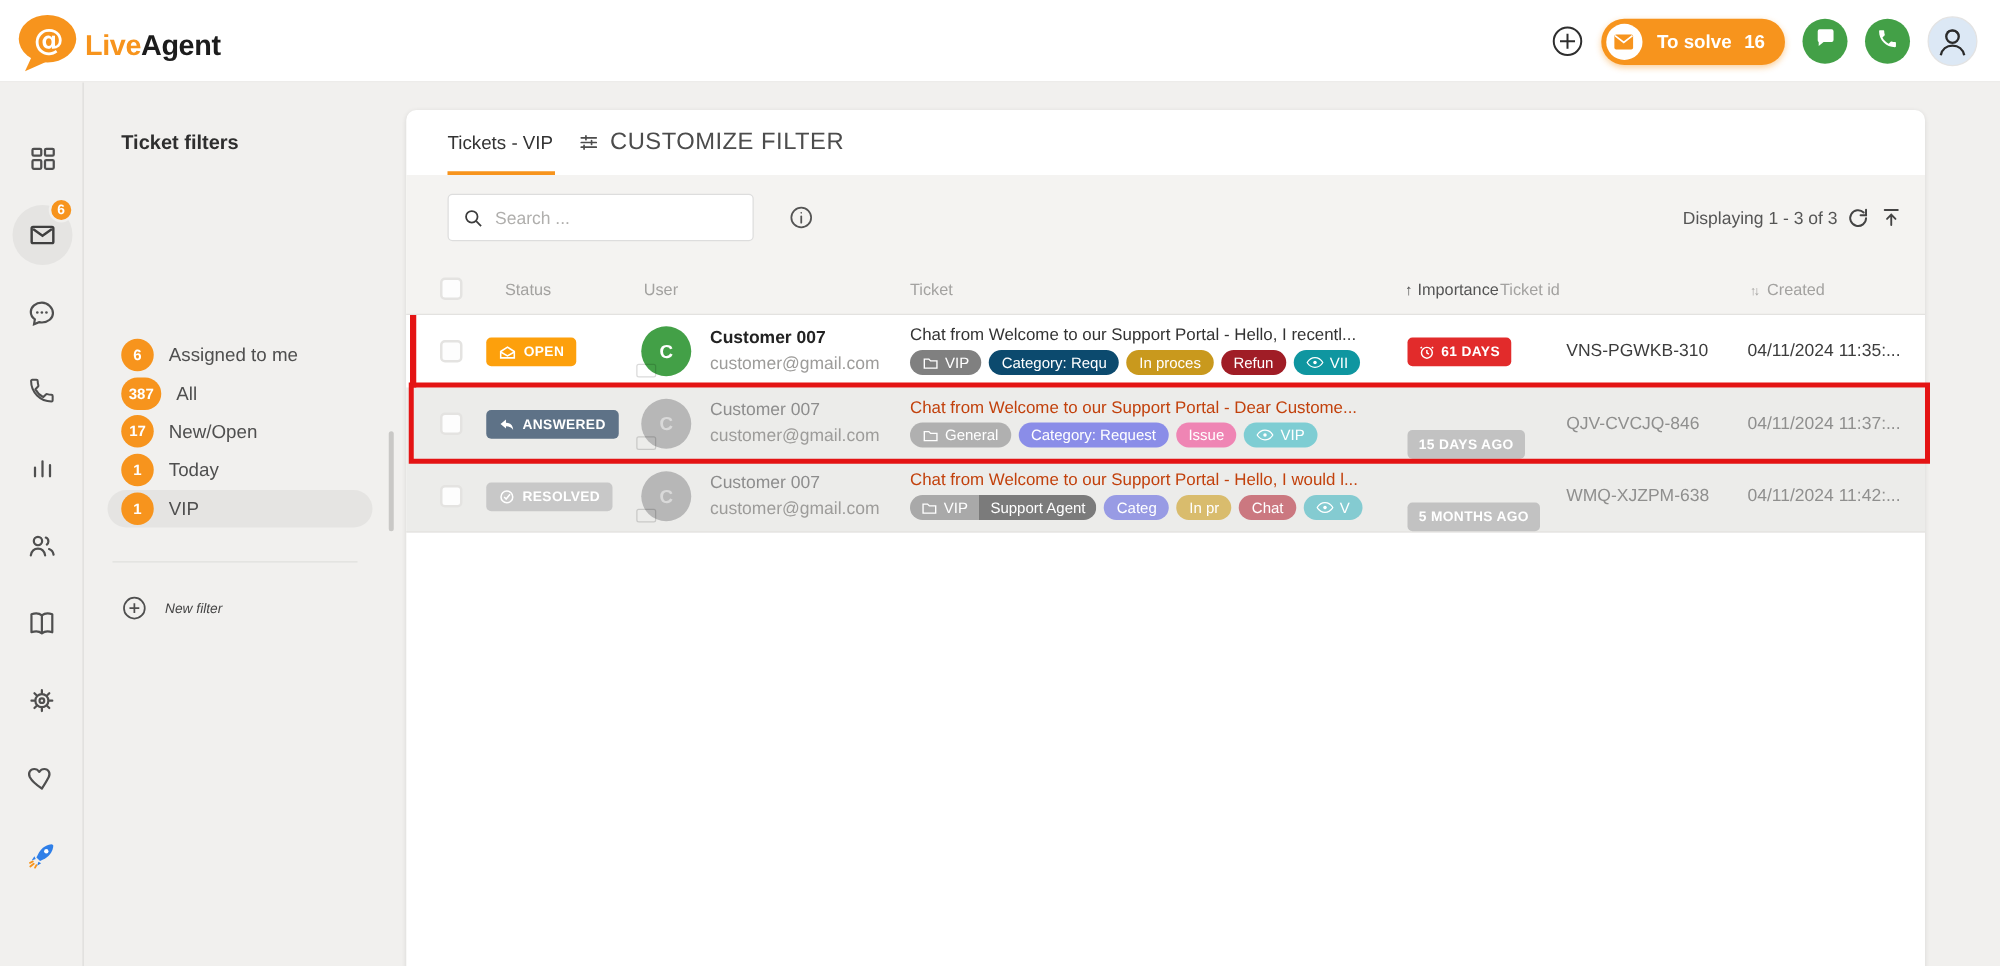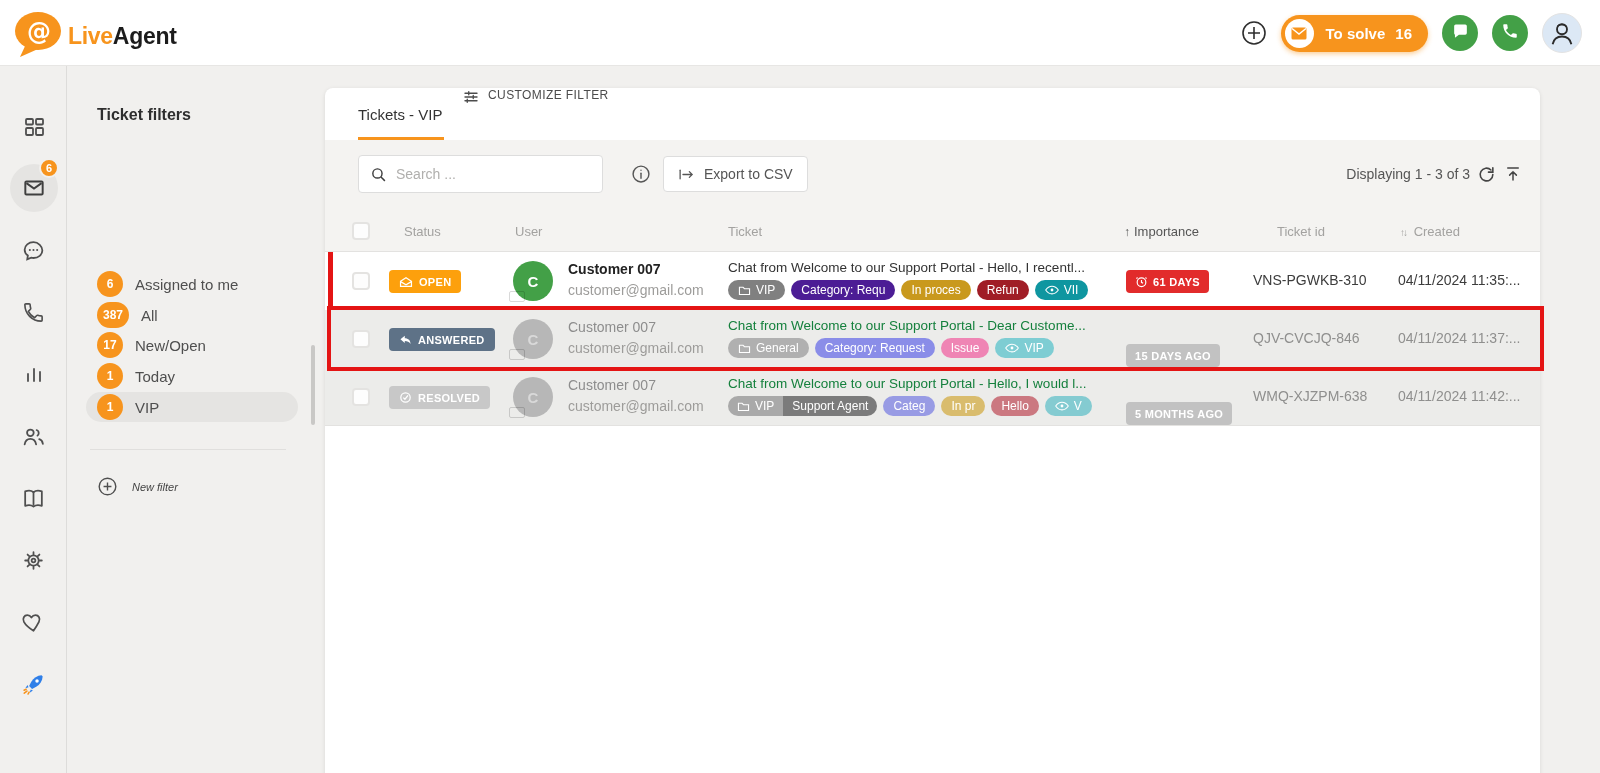--- a/index.html
+++ b/index.html
@@ -44,38 +44,38 @@
   .filters-divider{position:absolute;left:23px;top:383px;width:196px;height:1px;background:#e0dfdd;}
   .new-filter{position:absolute;left:30px;top:410px;display:flex;align-items:center;cursor:pointer;}
   .new-filter span.nf-label{font-size:11px;color:#444;margin-left:14px;font-style:italic;}
   .panel-scrollbar{position:absolute;left:244px;top:279px;width:4px;height:80px;background:#c9c8c6;border-radius:2px;}
   
   .card{position:absolute;left:325px;top:88px;width:1215px;height:710px;background:#fff;border-radius:8px;box-shadow:0 1px 4px rgba(0,0,0,.1);}
   
   .tabs{position:absolute;left:0;top:0;width:100%;height:52px;}
   .tab1{position:absolute;left:33px;top:0;height:52px;display:flex;align-items:center;font-size:15px;color:#333;cursor:pointer;}
   .tab1-underline{position:absolute;left:33px;top:49px;width:86px;height:3px;background:#F7941D;}
-  .tab2{position:absolute;left:137px;top:0;height:52px;display:flex;align-items:flex-start;cursor:pointer;color:#4c4c4c;font-size:12px;letter-spacing:.4px;}
+  .tab2{position:absolute;left:137px;top:0;height:52px;display:flex;align-items:center;cursor:pointer;color:#4c4c4c;font-size:19px;letter-spacing:.4px;}
   .tab2 .t2-label{margin-left:8px;}
   
   .gray-zone{position:absolute;left:0;top:52px;width:100%;height:112px;background:#f4f3f1;}
   .tb-search{position:absolute;left:33px;top:67px;width:245px;height:38px;background:#fff;border:1px solid #ddd;border-radius:4px;display:flex;align-items:center;padding:0 11px;}
   .tb-search input{border:none;outline:none;font-size:14px;color:#555;width:190px;margin-left:9px;font-family:"Liberation Sans",sans-serif;background:transparent;}
   .tb-search input::placeholder{color:#b0afad;}
   .info-icon{position:absolute;left:306px;top:76px;cursor:pointer;}
   .export-btn{position:absolute;left:338px;top:68px;height:36px;background:#fff;border:1px solid #ddd;border-radius:4px;display:flex;align-items:center;padding:0 14px;cursor:pointer;}
   .export-btn span{font-size:14px;color:#555;margin-left:9px;}
   .displaying{position:absolute;right:70px;top:78px;font-size:14px;color:#555;}
   .refresh-icon{position:absolute;right:44px;top:77px;cursor:pointer;}
   .upload-icon{position:absolute;right:18px;top:77px;cursor:pointer;}
   
   .thead{position:absolute;left:0;top:124px;width:100%;height:40px;border-bottom:1px solid #e3e2e0;font-size:13px;color:#a3a2a0;}
   .th{position:absolute;top:12px;}
   .th-status{left:79px;} .th-user{left:190px;} .th-ticket{left:403px;}
-  .th-importance{left:799px;color:#555;} .th-id{left:952px;} .th-created{left:1075px;}
+  .th-importance{left:799px;color:#555;} .th-id{left:875px;} .th-created{left:1075px;}
   .sort-arrow{font-size:12px;margin-right:4px;color:#555;}
   .sort-arrow.dual{font-size:10px;letter-spacing:-2px;color:#a3a2a0;}
   .checkbox{position:absolute;left:27px;width:18px;height:18px;border:2px solid #e4e3e1;border-radius:4px;background:#fdfdfd;cursor:pointer;}
   .thead .checkbox{top:10px;}
   
   .row{position:absolute;left:0;width:100%;height:58px;}
   .row1{top:164px;background:#fff;}
   .row2{top:222px;background:#ececea;}
   .row3{top:280px;background:#ececea;border-bottom:1px solid #e3e2e0;}
   .row .checkbox{top:20px;}
@@ -89,27 +89,27 @@
   .av-gray{background:#b7b7b7;color:#d9d9d9;}
   .flag{position:absolute;left:-4px;bottom:-1px;width:16px;height:11px;border-radius:2px;overflow:hidden;border:1px solid rgba(0,0,0,.15);}
   .flag .f1{height:3px;background:#fff;} .flag .f2{height:3px;background:#1a52b5;} .flag .f3{height:3px;background:#d5232e;}
   .flag.gray .f1{background:#e2e2e2;} .flag.gray .f2{background:#bdbdbd;} .flag.gray .f3{background:#a8a8a8;}
   .user-name{position:absolute;left:243px;top:9px;font-size:14px;}
   .row1 .user-name{font-weight:700;color:#222;}
   .row2 .user-name,.row3 .user-name{color:#8d8d8d;}
   .user-email{position:absolute;left:243px;top:30px;font-size:14px;color:#9d9c9a;}
   .subject{position:absolute;left:403px;top:8px;font-size:13.5px;white-space:nowrap;}
   .row1 .subject{color:#333;}
-  .row2 .subject,.row3 .subject{color:#15803d;}
+  .row2 .subject,.row3 .subject{color:#c2410c;}
   .tags{position:absolute;left:403px;top:28px;display:flex;gap:6px;}
   .tag{height:20px;border-radius:10px;color:#fff;font-size:12px;display:flex;align-items:center;padding:0 10px;white-space:nowrap;}
   .tag svg{margin-right:5px;}
   .tag-split{display:flex;border-radius:10px;overflow:hidden;height:20px;color:#fff;font-size:12px;}
   .tag-split .seg{display:flex;align-items:center;padding:0 9px;}
-  .tg-gray{background:#808080;} .tg-blue{background:#4c1d95;} .tg-gold{background:#C9991D;}
+  .tg-gray{background:#808080;} .tg-blue{background:#0c4a6e;} .tg-gold{background:#C9991D;}
   .tg-darkred{background:#A01D26;} .tg-teal{background:#0F96A0;}
   .tg-graylight{background:#B0B0B0;} .tg-peri{background:#8A8DE8;} .tg-pink{background:#EF85B4;} .tg-tealfade{background:#7ECDD3;}
   .sg-gray1{background:#A9A9A9;} .sg-gray2{background:#7B7B7B;}
   .tg-peri2{background:#989BE4;} .tg-goldfade{background:#D9BC6D;} .tg-redfade{background:#CB7880;} .tg-tealfade2{background:#84CBD1;}
   .importance{position:absolute;left:801px;top:18px;height:23px;border-radius:4px;font-size:11px;font-weight:700;color:#fff;display:flex;align-items:center;padding:0 9px;letter-spacing:.3px;}
   .imp-red{background:#E22B2B;}
   .imp-gray{background:#C2C2C2;margin-top:16px;}
   .importance svg{margin-right:5px;}
   .ticket-id{position:absolute;left:928px;top:20px;font-size:14px;}
   .row1 .ticket-id{color:#3c3c3c;}
@@ -306,27 +306,20 @@
     </svg>
     <input type="text" placeholder="Search ..." style="">
   </div>
   <span class="info-icon">
     <svg width="20" height="20" viewBox="0 0 24 24" fill="none" stroke="#555" stroke-width="1.7">
       <circle cx="12" cy="12" r="9.5"></circle>
         <path d="M12 11v6" stroke-linecap="round"></path>
         <circle cx="12" cy="7.5" r="0.8" fill="#555" stroke="none"></circle>
     </svg>
   </span>
-  <div class="export-btn">
-    <svg width="17" height="15" viewBox="0 0 24 20" fill="none" stroke="#555" stroke-width="1.8" stroke-linecap="round">
-      <path d="M3 4v12"></path>
-        <path d="M7 10h13M16 6l4 4-4 4"></path>
-    </svg>
-    <span>Export to CSV</span>
-  </div>
   <span class="displaying">Displaying 1 - 3 of 3</span>
   <span class="refresh-icon">
     <svg width="19" height="19" viewBox="0 0 24 24" fill="none" stroke="#444" stroke-width="2" stroke-linecap="round">
       <path d="M20 12a8 8 0 1 1-2.4-5.7"></path>
         <path d="M20 3.5V9h-5.5" fill="none"></path>
     </svg>
   </span>
   <span class="upload-icon">
     <svg width="18" height="18" viewBox="0 0 24 24" fill="none" stroke="#444" stroke-width="2" stroke-linecap="round">
       <path d="M5 4h14"></path>
@@ -467,21 +460,21 @@
             <span>Support Agent</span>
           </span>
       </span>
       <span class="tag tg-peri2">
           <span>Categ</span>
         </span>
       <span class="tag tg-goldfade">
           <span>In pr</span>
         </span>
       <span class="tag tg-redfade">
-          <span>Hello</span>
+          <span>Chat</span>
         </span>
       <span class="tag tg-tealfade2">
         <svg width="14" height="10" viewBox="0 0 20 14" fill="none">
             <path d="M1 7s3.5-5.5 9-5.5S19 7 19 7s-3.5 5.5-9 5.5S1 7 1 7z" stroke="#fff" stroke-width="1.5"></path>
             <circle cx="10" cy="7" r="2" fill="#fff"></circle>
           </svg>
         <span>V</span>
       </span>
     </span>
     <span class="importance imp-gray">

